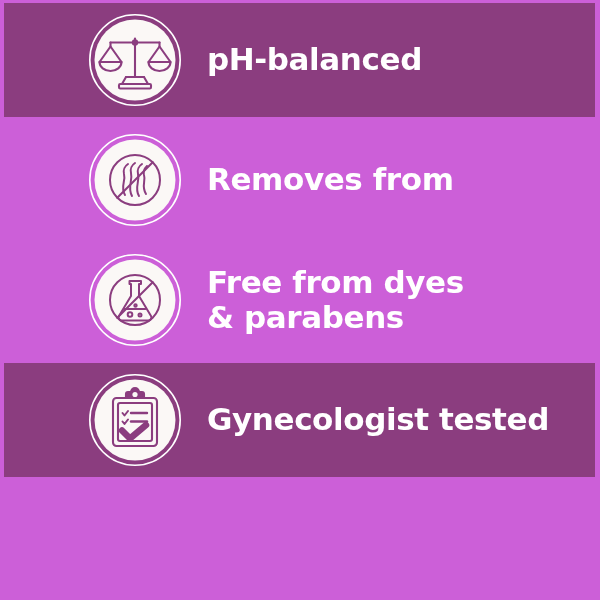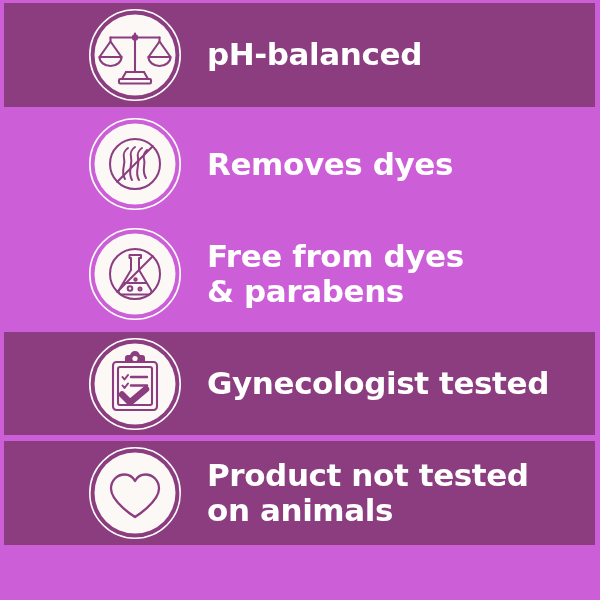--- a/index.html
+++ b/index.html
@@ -117,21 +117,21 @@
           <g fill="none" stroke="#8b3d7f" stroke-width="2" stroke-linecap="round" stroke-linejoin="round">
             <circle cx="47" cy="47" r="25"></circle>
             <line x1="29.3" y1="64.7" x2="64.7" y2="29.3"></line>
             <path d="M37 62 C32 54 38 48 36 41 C35 37 37 33 40 31"></path>
             <path d="M44 63 C39 54 45 48 43 40 C42 36 44 32 47 30"></path>
             <path d="M51 63 C46 55 52 49 50 41 C49 37 51 33 54 31"></path>
             <path d="M58 61 C53 53 58 48 56 42 C55 38 57 35 59 33"></path>
           </g>
         </svg>
       </div>
-      <div class="feature-label">Removes dyes</div>
+      <div class="feature-label">Removes from</div>
     </div>
   </div>
 
   <div class="feature-row light">
     <div class="row-band"></div>
     <div class="row-inner">
       <div class="icon-wrap">
         <svg viewBox="0 0 94 94" xmlns="http://www.w3.org/2000/svg">
           <circle cx="47" cy="47" r="45.2" fill="none" stroke="#ffffff" stroke-width="1.6"></circle>
           <circle cx="47" cy="47" r="40.5" fill="#fbf8f6"></circle>
@@ -168,28 +168,14 @@
             <path d="M34.5 48.5 L36.5 51 L40 46.5" stroke-width="2"></path>
             <line x1="43" y1="48.5" x2="59" y2="48.5" stroke-width="2.4"></line>
             <path d="M34 57.5 L42 65.5 L58 52" stroke-width="6.5"></path>
           </g>
         </svg>
       </div>
       <div class="feature-label">Gynecologist tested</div>
     </div>
   </div>
 
-  <div class="feature-row dark">
-    <div class="row-band"></div>
-    <div class="row-inner">
-      <div class="icon-wrap">
-        <svg viewBox="0 0 94 94" xmlns="http://www.w3.org/2000/svg">
-          <circle cx="47" cy="47" r="45.2" fill="none" stroke="#ffffff" stroke-width="1.6"></circle>
-          <circle cx="47" cy="47" r="40.5" fill="#fbf8f6"></circle>
-          <path d="M47 71 C47 71 23 56 23 42.5 C23 34.5 29.2 28.5 36.5 28.5 C41.3 28.5 45 31.2 47 35 C49 31.2 52.7 28.5 57.5 28.5 C64.8 28.5 71 34.5 71 42.5 C71 56 47 71 47 71 Z" fill="none" stroke="#8b3d7f" stroke-width="2.3" stroke-linejoin="round"></path>
-        </svg>
-      </div>
-      <div class="feature-label">Product not tested
-on animals</div>
-    </div>
-  </div>
 
 </div>
 
 </body></html>

